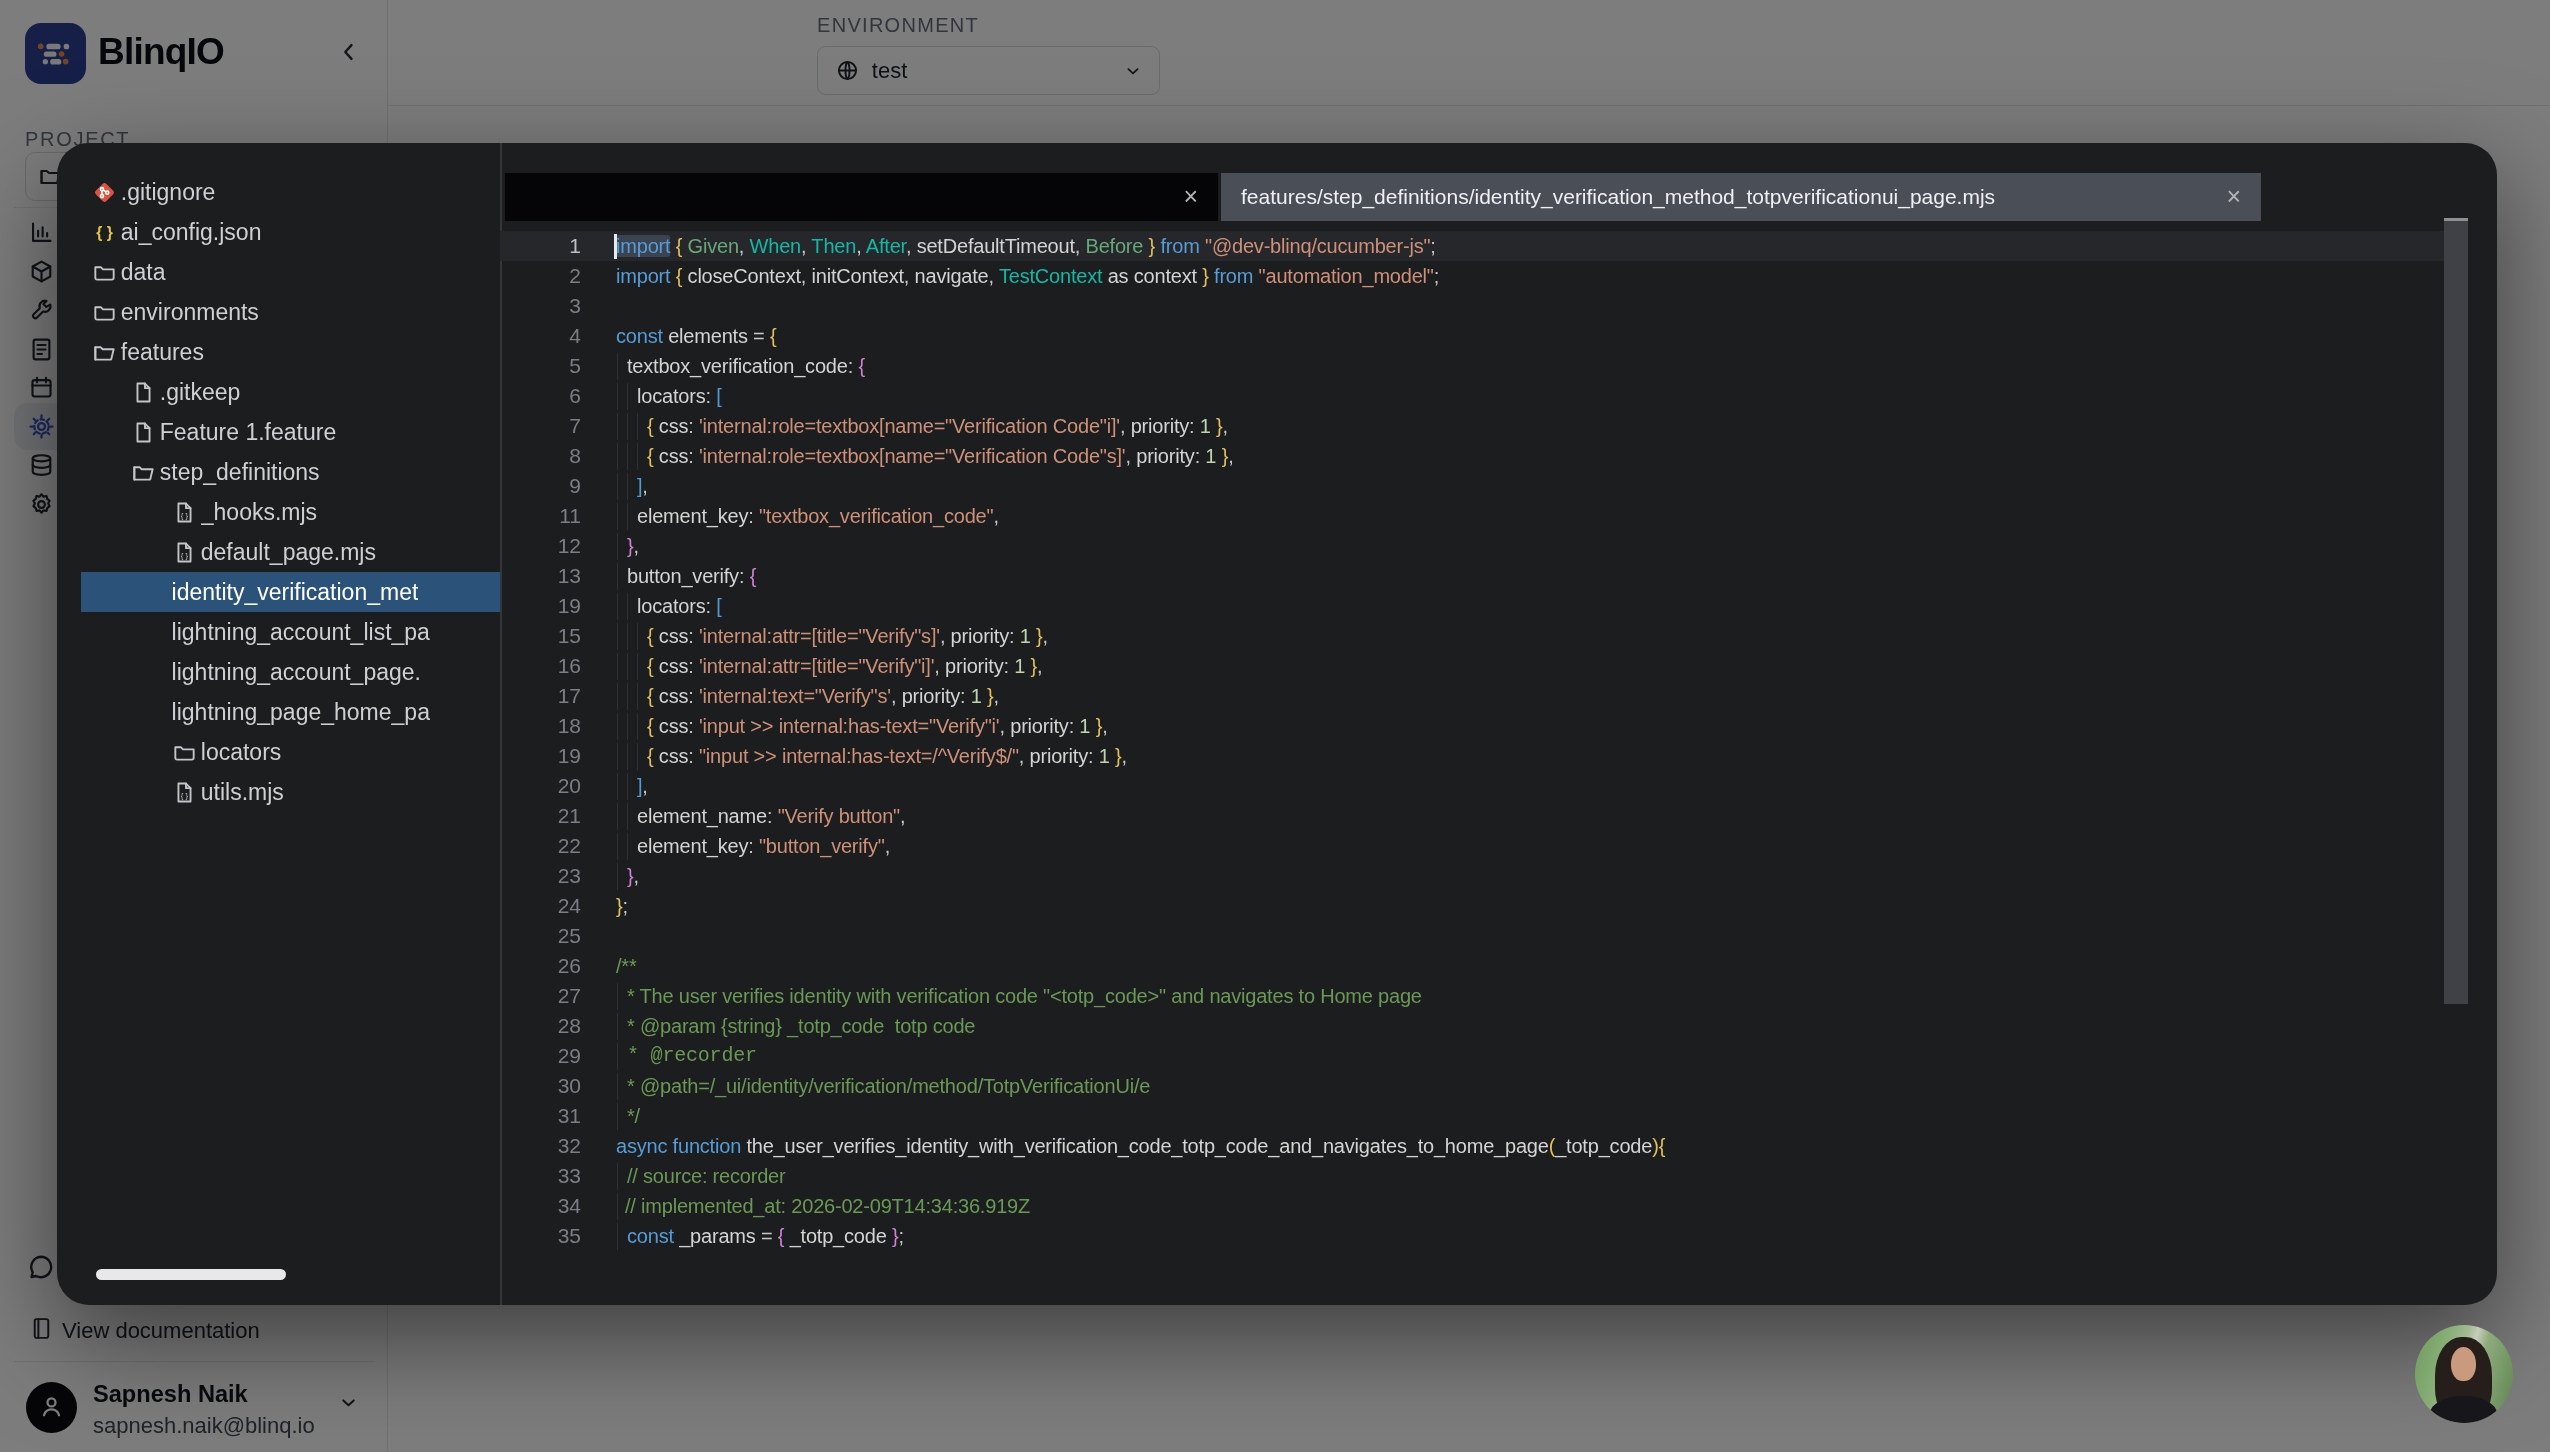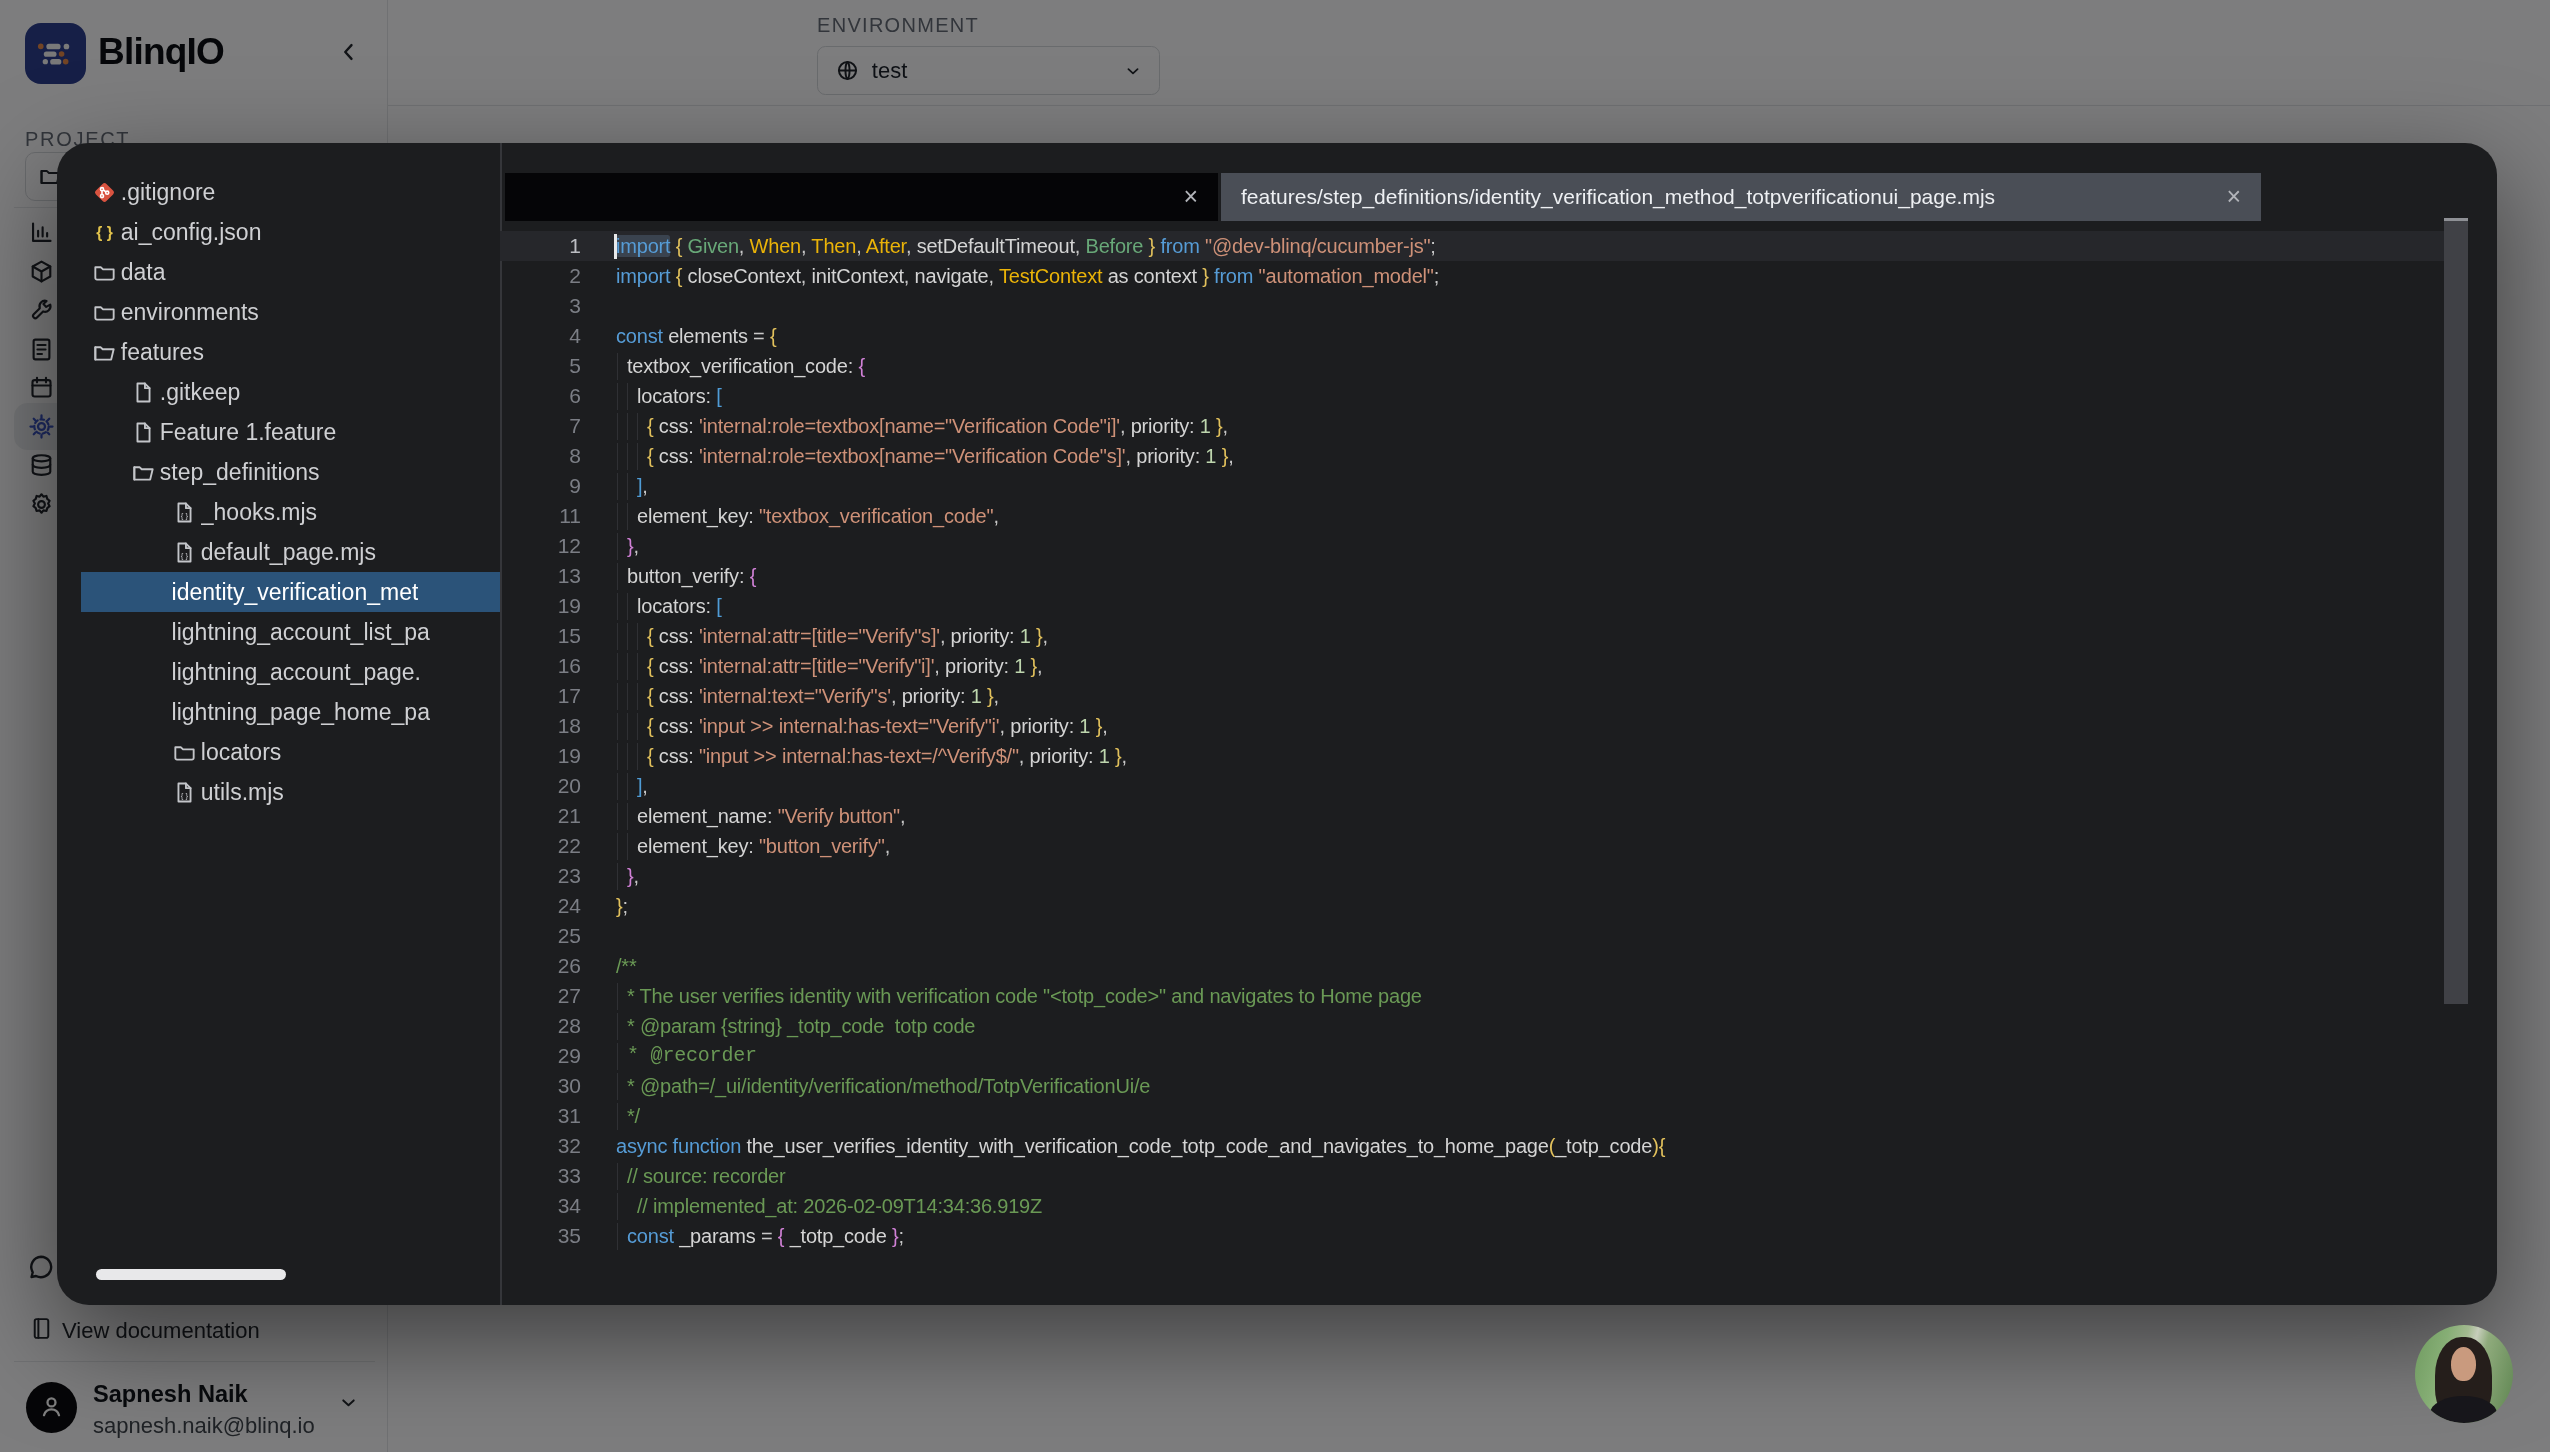--- a/index.html
+++ b/index.html
@@ -57,21 +57,21 @@
   .lnum { position:absolute; left:0; top:0; width:81px; text-align:right; font-size:21px; color:#7b7e85; line-height:30px; }
   .code-line.cur .lnum { color:#bcbec3; }
   .lcode { position:absolute; top:0; line-height:30px; font-size:20px; white-space:pre; letter-spacing:-0.2px; }
   .guide { position:absolute; top:1.7px; width:0.8px; height:27px; background:#2f3034; }
   .caret { position:absolute; left:114px; top:2.5px; width:2.5px; height:25px; background:#e8e9ea; }
   .word-hl { background:#3a434f; border-radius:2.5px; }
 
   .tk-kw{color:#569cd6} .tk-pl{color:#d4d4d4} .tk-pu{color:#c8c8c8}
   .tk-st{color:#ce9178} .tk-nm{color:#bed6ae} .tk-cm{color:#6a9955}
   .tk-b1{color:#e2c15c} .tk-b2{color:#d081d6} .tk-b3{color:#4f9cd6}
-  .tk-tl{color:#eab308} .tk-gn{color:#68a878}
+  .tk-tl{color:#14b8a6} .tk-gn{color:#68a878}
 
   .vscroll { position:absolute; right:29px; top:78px; width:23.6px; height:783px; background:#404146; }
   .vscroll-cap { position:absolute; right:29px; top:75px; width:23.6px; height:5px; background:#8e9095; }
 
   
   #assistant { position:absolute; left:2415px; top:1325px; width:98px; height:98px; border-radius:50%; overflow:hidden;
     background:linear-gradient(105deg,#6f9a60 0%,#86ae75 28%,#a3ba90 44%,#c6cdbb 52%,#8fab7c 62%,#5d8450 100%); }
   #assistant .hair { position:absolute; left:20px; top:11.8px; width:57px; height:84px; background:#251e1b; border-radius:46% 46% 38% 38%; }
   #assistant .face { position:absolute; left:36px; top:22px; width:25px; height:34px; background:#c99a7e; border-radius:50% 50% 46% 46%; }
   #assistant .shirt { position:absolute; left:15px; bottom:-8.4px; width:67px; height:35px; background:#17161b; border-radius:50% 50% 0 0; }
@@ -531,21 +531,21 @@
           <span class="lcode" style="left: 116px;"><span class="tk-kw">async</span><span class="tk-pu"> </span><span class="tk-kw">function</span><span class="tk-pu"> </span><span class="tk-pl">the_user_verifies_identity_with_verification_code_totp_code_and_navigates_to_home_page</span><span class="tk-b1">(</span><span class="tk-pl">_totp_code</span><span class="tk-b1">)</span><span class="tk-b1">{</span></span>
         </div>
         <div class="code-line">
           <span class="lnum">33</span>
           <div class="guide" style="left: 117px;"></div>
           <span class="lcode" style="left: 127px;"><span class="tk-cm">// source: recorder</span></span>
         </div>
         <div class="code-line">
           <span class="lnum">34</span>
           <div class="guide" style="left: 117px;"></div>
-          <span class="lcode" style="left: 137px; text-align: center;"><span class="tk-cm">// implemented_at: 2026-02-09T14:34:36.919Z</span></span>
+          <span class="lcode" style="left: 125px; text-align: center;"><span class="tk-cm">// implemented_at: 2026-02-09T14:34:36.919Z</span></span>
         </div>
         <div class="code-line">
           <span class="lnum">35</span>
           <div class="guide" style="left: 117px;"></div>
           <span class="lcode" style="left: 127px;"><span class="tk-kw">const</span><span class="tk-pu"> </span><span class="tk-pl">_params</span><span class="tk-pu"> = </span><span class="tk-b2">{</span><span class="tk-pu"> </span><span class="tk-pl">_totp_code</span><span class="tk-pu"> </span><span class="tk-b2">}</span><span class="tk-pu">;</span></span>
         </div>
       </div>
     <div class="vscroll-cap"></div>
     <div class="vscroll"></div>
   </div>

